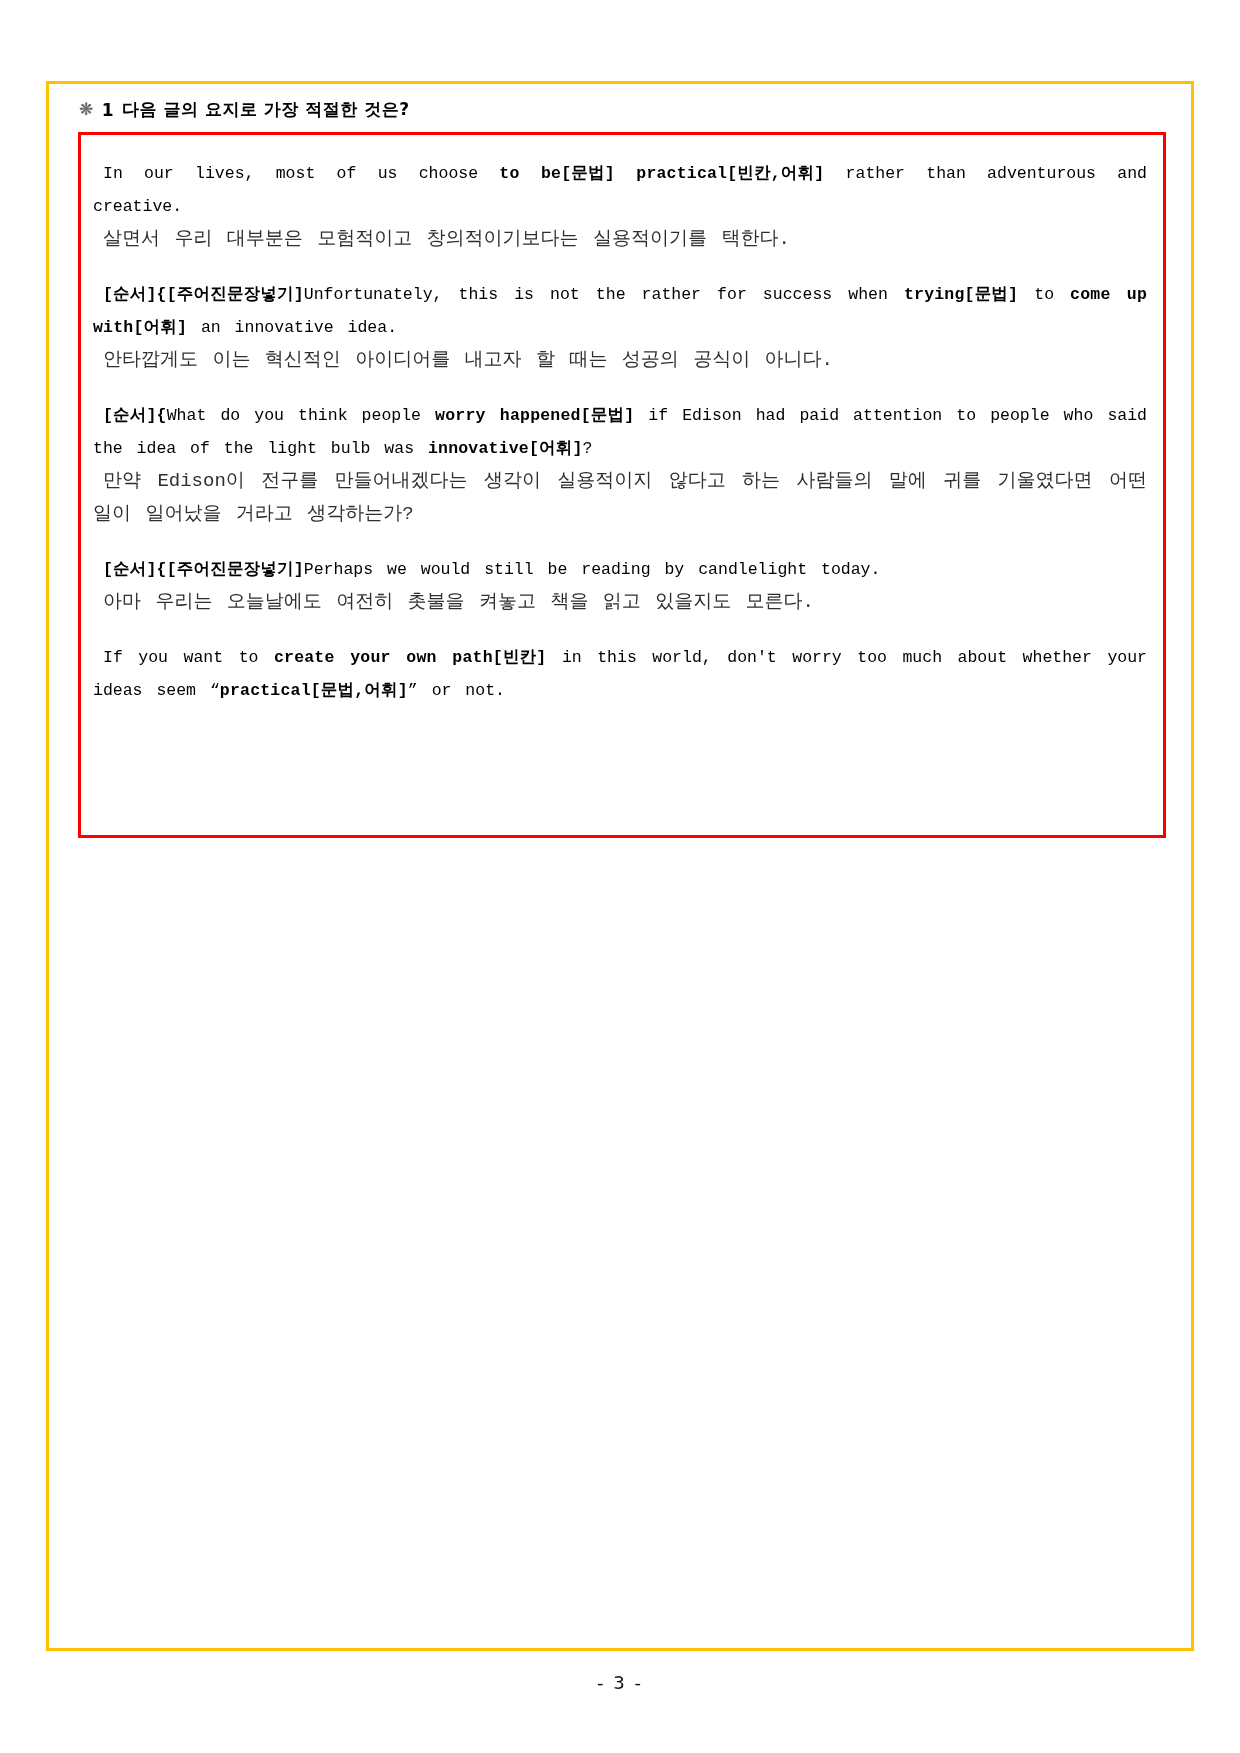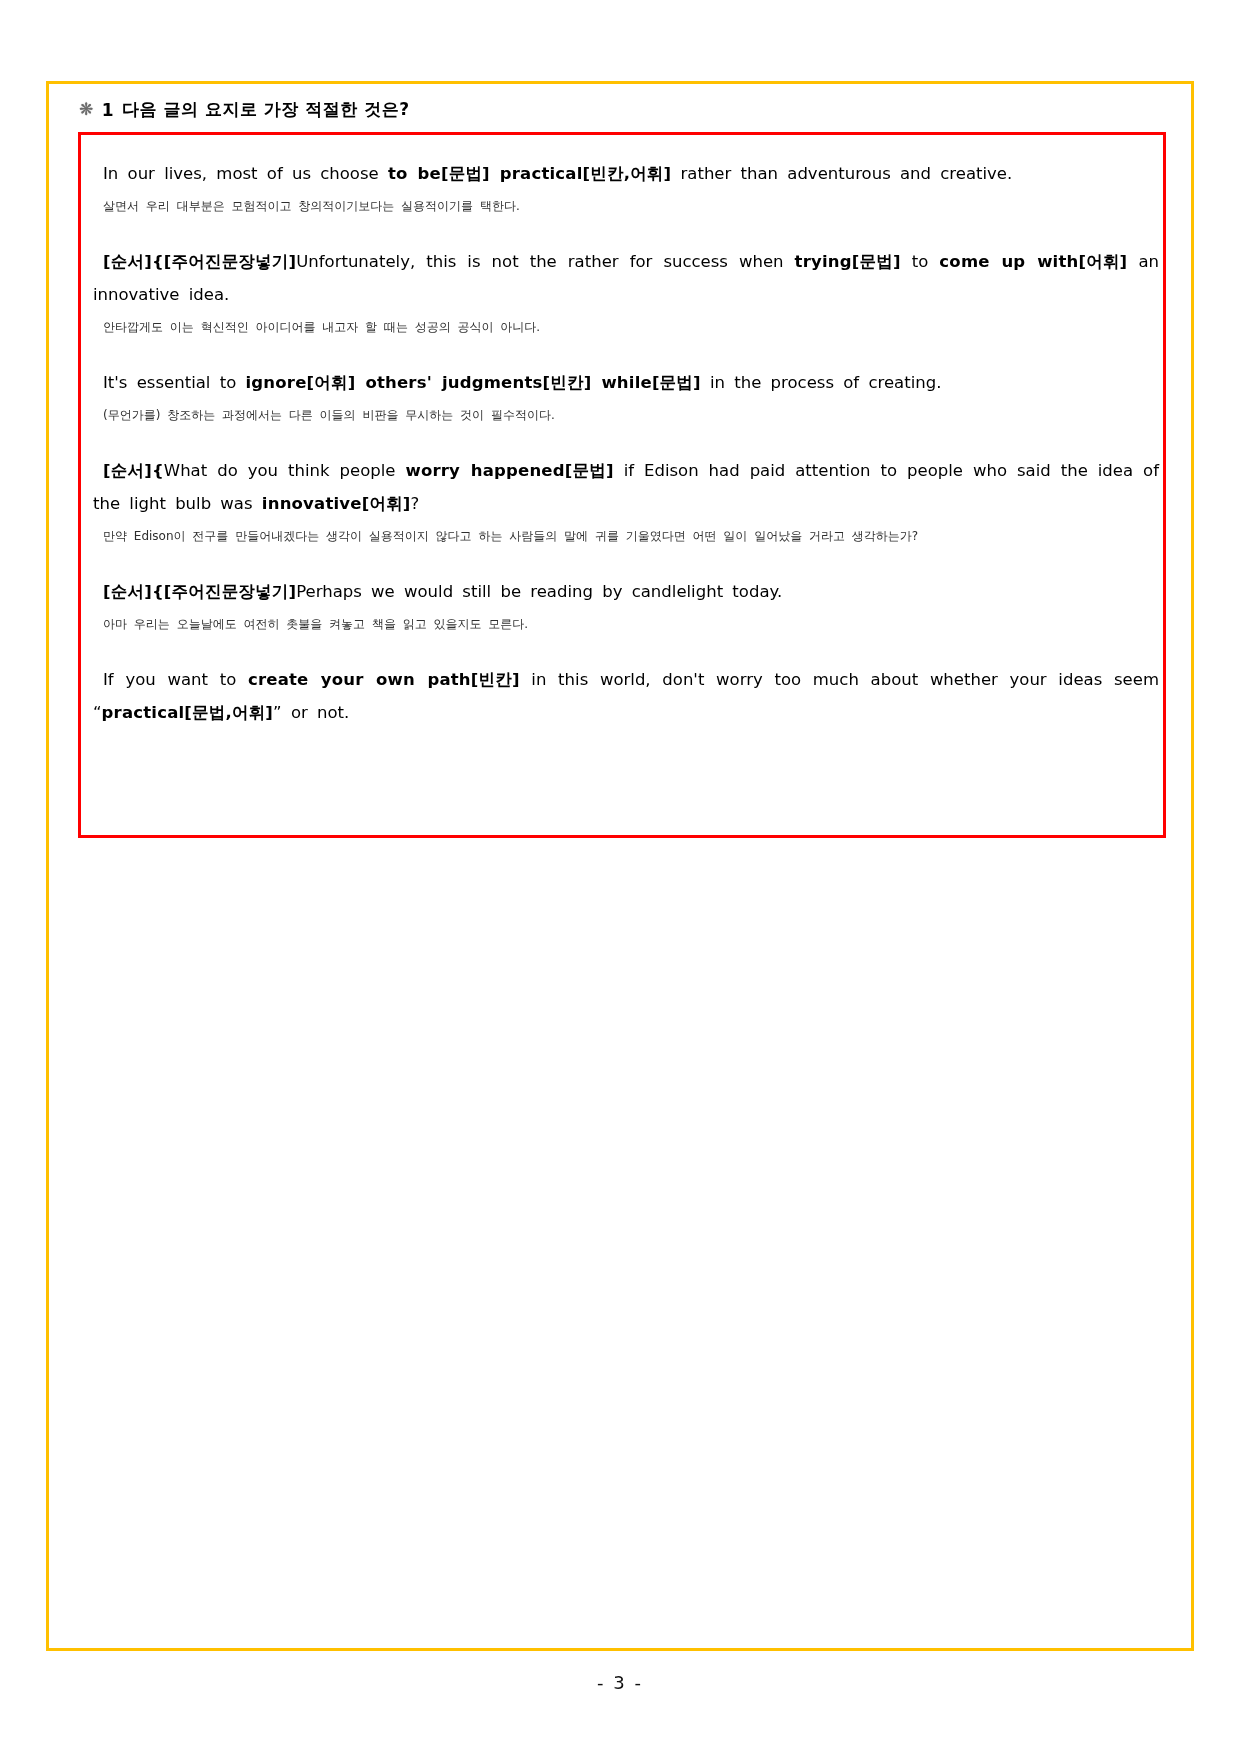--- a/index.html
+++ b/index.html
@@ -25,31 +25,32 @@
     font-size:17px;font-weight:bold;letter-spacing:0.5px;white-space:nowrap;
   }
   .qicon{
     font-size:17px;color:#6b6b6b;font-weight:normal;line-height:1;
     text-shadow:0 0 1px #8a8a8a;
   }
   .qnum{font-weight:bold;}
   .passage{
     position:absolute;left:29px;top:48px;width:1088px;min-height:706px;
     border:3px solid var(--passage);background:#ffffff;
-    padding:22px 4px 10px 12px;
+    padding:22px 16px 10px 12px;
+    font-family:Liberation Mono, monospace;
   }
   .block{margin:0 0 22px 0;}
   .block:last-child{margin-bottom:4px;}
   p.en{
     margin:0;font-size:16.5px;line-height:33px;text-align:justify;
     word-spacing:4px;text-indent:10px;color:var(--text);
   }
   p.en .b{font-weight:bold;letter-spacing:0.2px;}
   p.ko{
-    margin:0;font-size:12px;line-height:33px;text-align:justify;
+    margin:0;font-size:19px;line-height:33px;text-align:justify;
     word-spacing:3px;text-indent:10px;color:var(--ko);
   }
   .footer{
     position:absolute;left:0;top:1672px;width:1240px;text-align:center;
     font-size:18px;letter-spacing:2px;color:#111;
   }
 </style>
 </head>
 <body>
 
@@ -65,24 +66,20 @@
 
   <div class="block">
         <p class="en"><span>In our lives, most of us choose </span><span class="b">to be[문법] practical[빈칸,어휘]</span><span> rather than adventurous and creative.</span></p>
         <p class="ko">살면서 우리 대부분은 모험적이고 창의적이기보다는 실용적이기를 택한다.</p>
       </div>
       <div class="block">
         <p class="en"><span class="b">[순서]{[주어진문장넣기]</span><span>Unfortunately, this is not the rather for success when </span><span class="b">trying[문법]</span><span> to </span><span class="b">come up with[어휘]</span><span> an innovative idea.</span></p>
         <p class="ko">안타깝게도 이는 혁신적인 아이디어를 내고자 할 때는 성공의 공식이 아니다.</p>
       </div>
       <div class="block">
-        <p class="en"><span>It's essential to </span><span class="b">ignore[어휘] others' judgments[빈칸] while[문법]</span><span> in the process of creating.</span></p>
-        <p class="ko">(무언가를) 창조하는 과정에서는 다른 이들의 비판을 무시하는 것이 필수적이다.</p>
-      </div>
-      <div class="block">
         <p class="en"><span class="b">[순서]{</span><span>What do you think people </span><span class="b">worry happened[문법]</span><span> if Edison had paid attention to people who said the idea of the light bulb was </span><span class="b">innovative[어휘]</span><span>?</span></p>
         <p class="ko">만약 Edison이 전구를 만들어내겠다는 생각이 실용적이지 않다고 하는 사람들의 말에 귀를 기울였다면 어떤 일이 일어났을 거라고 생각하는가?</p>
       </div>
       <div class="block">
         <p class="en"><span class="b">[순서]{[주어진문장넣기]</span><span>Perhaps we would still be reading by candlelight today.</span></p>
         <p class="ko">아마 우리는 오늘날에도 여전히 촛불을 켜놓고 책을 읽고 있을지도 모른다.</p>
       </div>
       <div class="block">
         <p class="en"><span>If you want to </span><span class="b">create your own path[빈칸]</span><span> in this world, don't worry too much about whether your ideas seem “</span><span class="b">practical[문법,어휘]</span><span>” or not.</span></p>
       </div>

